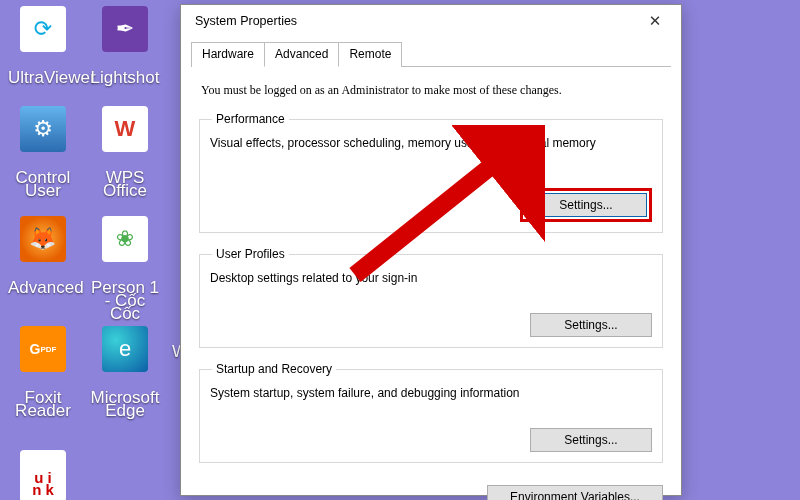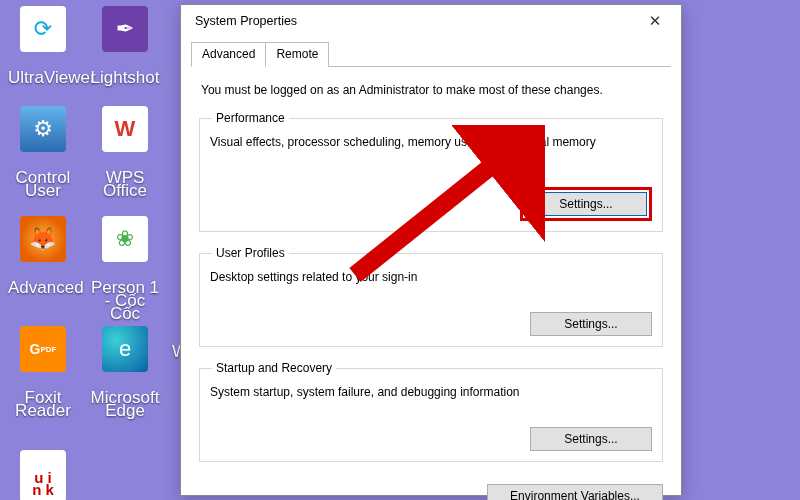--- a/index.html
+++ b/index.html
@@ -12,21 +12,21 @@
   .win{position:absolute;left:180px;top:4px;width:500px;height:490px;background:#fff;border:1px solid #888;box-shadow:0 4px 16px rgba(0,0,0,.25);}
   .titlebar{display:flex;align-items:center;height:32px;padding:0 4px 0 14px;}
   .titlebar .ttl{flex:1;font-size:12.5px;}
   .close{width:44px;height:28px;text-align:center;line-height:28px;font-size:15px;color:#333;}
   .tabs{display:flex;margin:4px 10px 0 10px;position:relative;}
   .tab{border:1px solid #bdbdbd;border-bottom:none;background:#fff;padding:4px 10px 5px;font-size:12px;margin-right:-1px;position:relative;top:1px;}
   .tab.inactive{background:#fff;}
   .tab.active{background:#fff;z-index:2;border-bottom:1px solid #fff;}
   .tabline{height:1px;background:#bdbdbd;margin:0 10px;}
   .body{padding:10px 18px 6px 18px;}
-  .intro{margin:6px 2px 14px 2px;}
+  .intro{margin:6px 2px 14px 2px;font-family:Liberation Serif, serif;}
   fieldset.grp{border:1px solid #d8d8d8;margin:0 0 14px 0;padding:6px 10px 10px 10px;position:relative;}
   fieldset.grp legend{font-size:12px;padding:0 4px;margin-left:2px;}
   .desc{margin:4px 0 38px 0;font-size:12px;}
   .btnrow{text-align:right;}
   .btn{display:inline-block;min-width:96px;padding:4px 12px;background:#e1e1e1;border:1px solid #adadad;font-size:12px;text-align:center;}
   .hl{border:3px solid #d40000;padding:2px;display:inline-block;}
   .hl .btn{border:1px solid #0a64ad;}
   .envrow{text-align:right;padding:2px 18px 0 0;}
   
   .arrow{position:absolute;left:345px;top:125px;pointer-events:none;}
@@ -81,20 +81,21 @@
 
   <div class="win">
     <div class="titlebar">
       <div class="ttl">System Properties</div>
       <div class="close">
         <span>✕</span>
       </div>
     </div>
 
     <div class="tabs">
+      <div class="tab inactive">Hardware</div>
       <div class="tab active">Advanced</div>
       <div class="tab inactive">Remote</div>
     </div>
     <div class="tabline"></div>
 
     <div class="body">
       <div class="intro">You must be logged on as an Administrator to make most of these changes.</div>
 
       <fieldset class="grp">
         <legend>Performance</legend>

